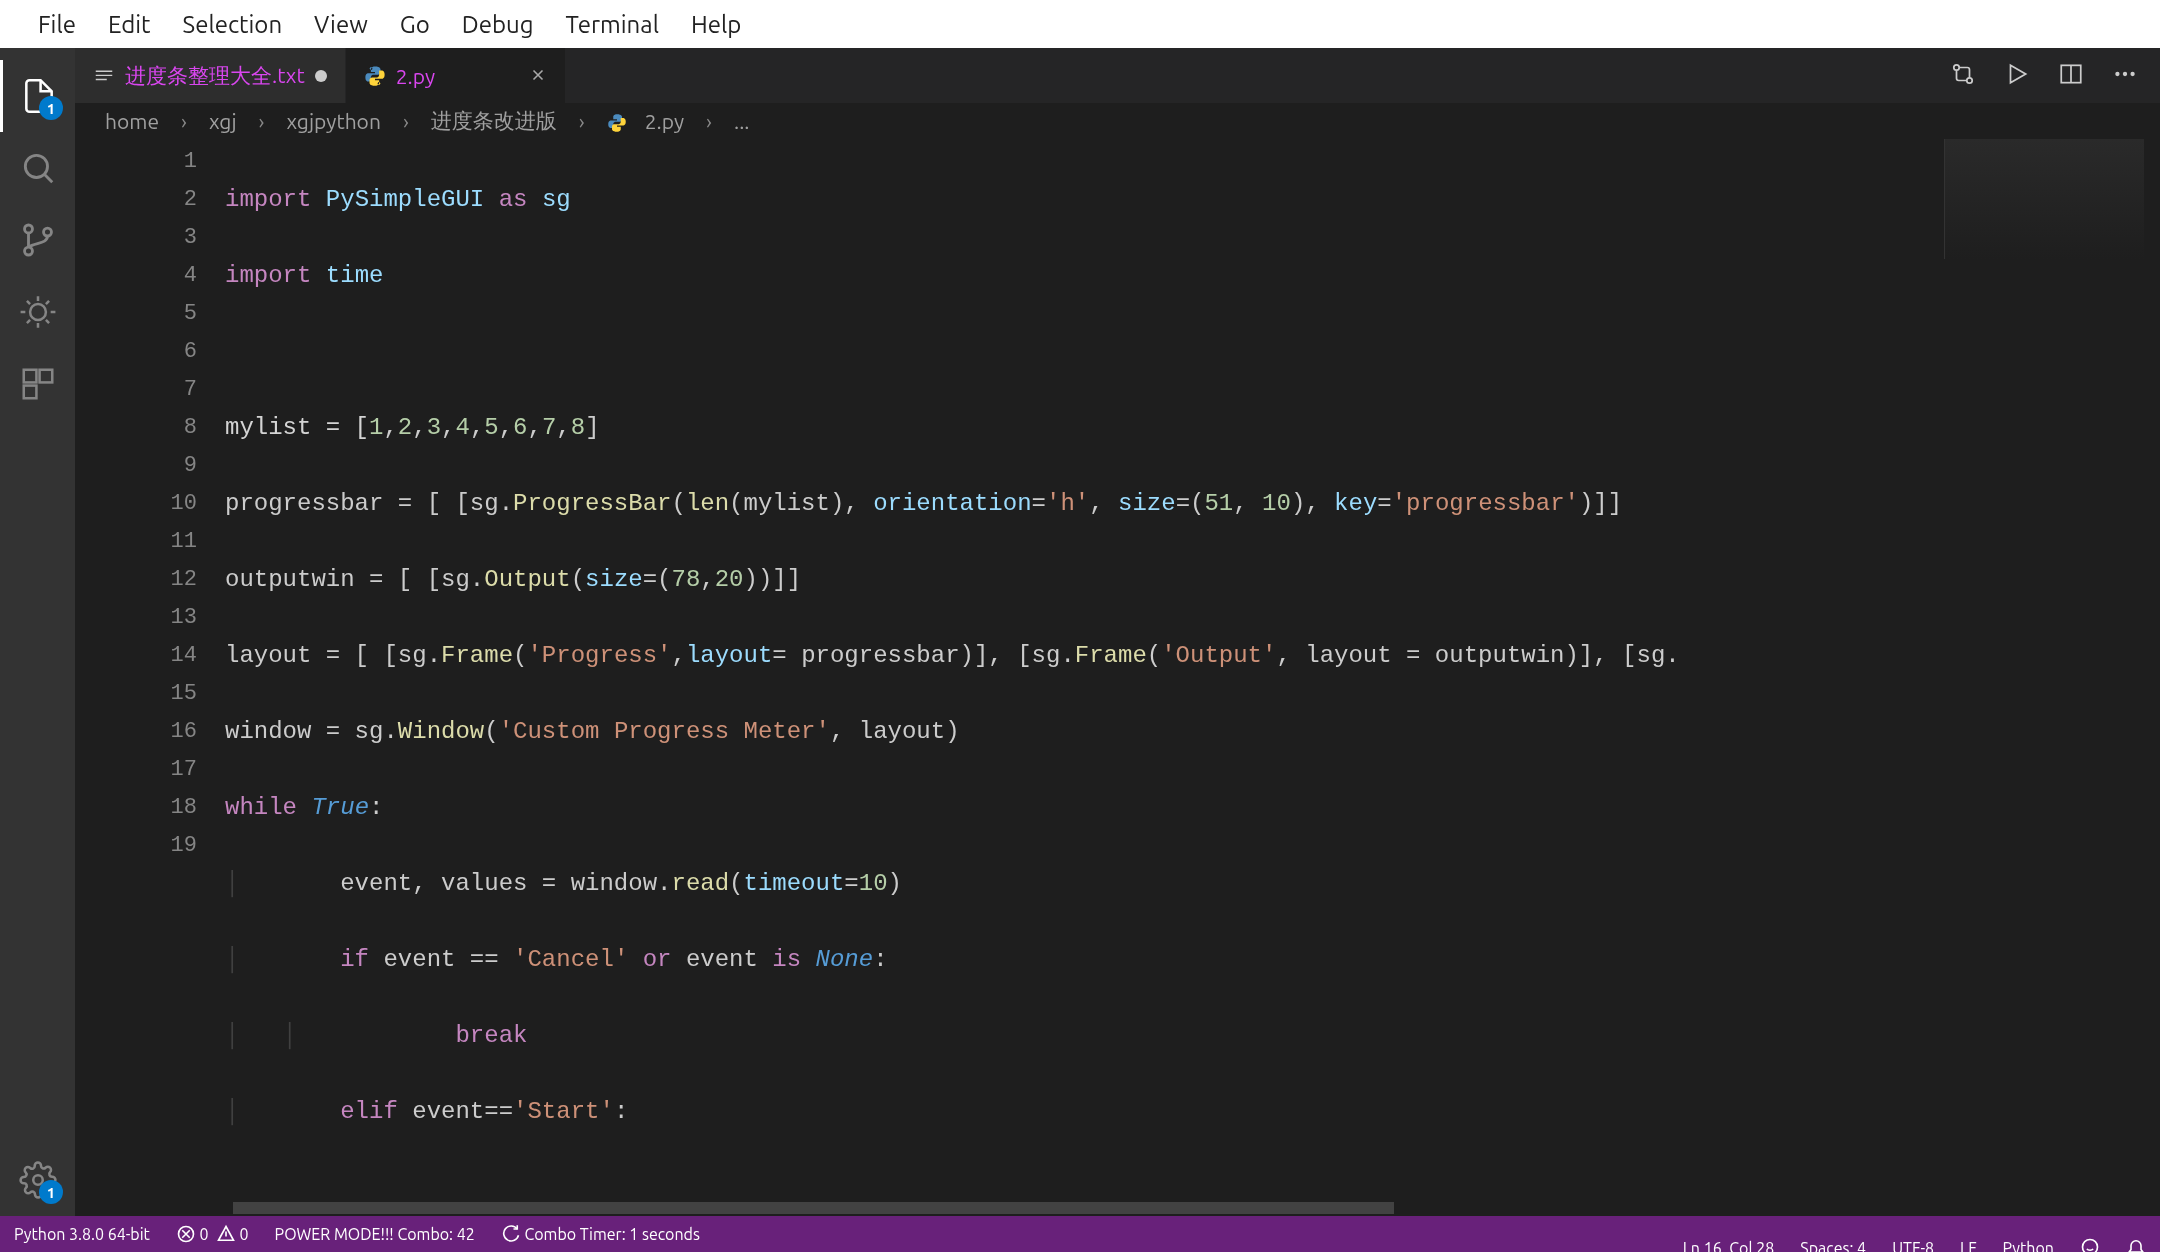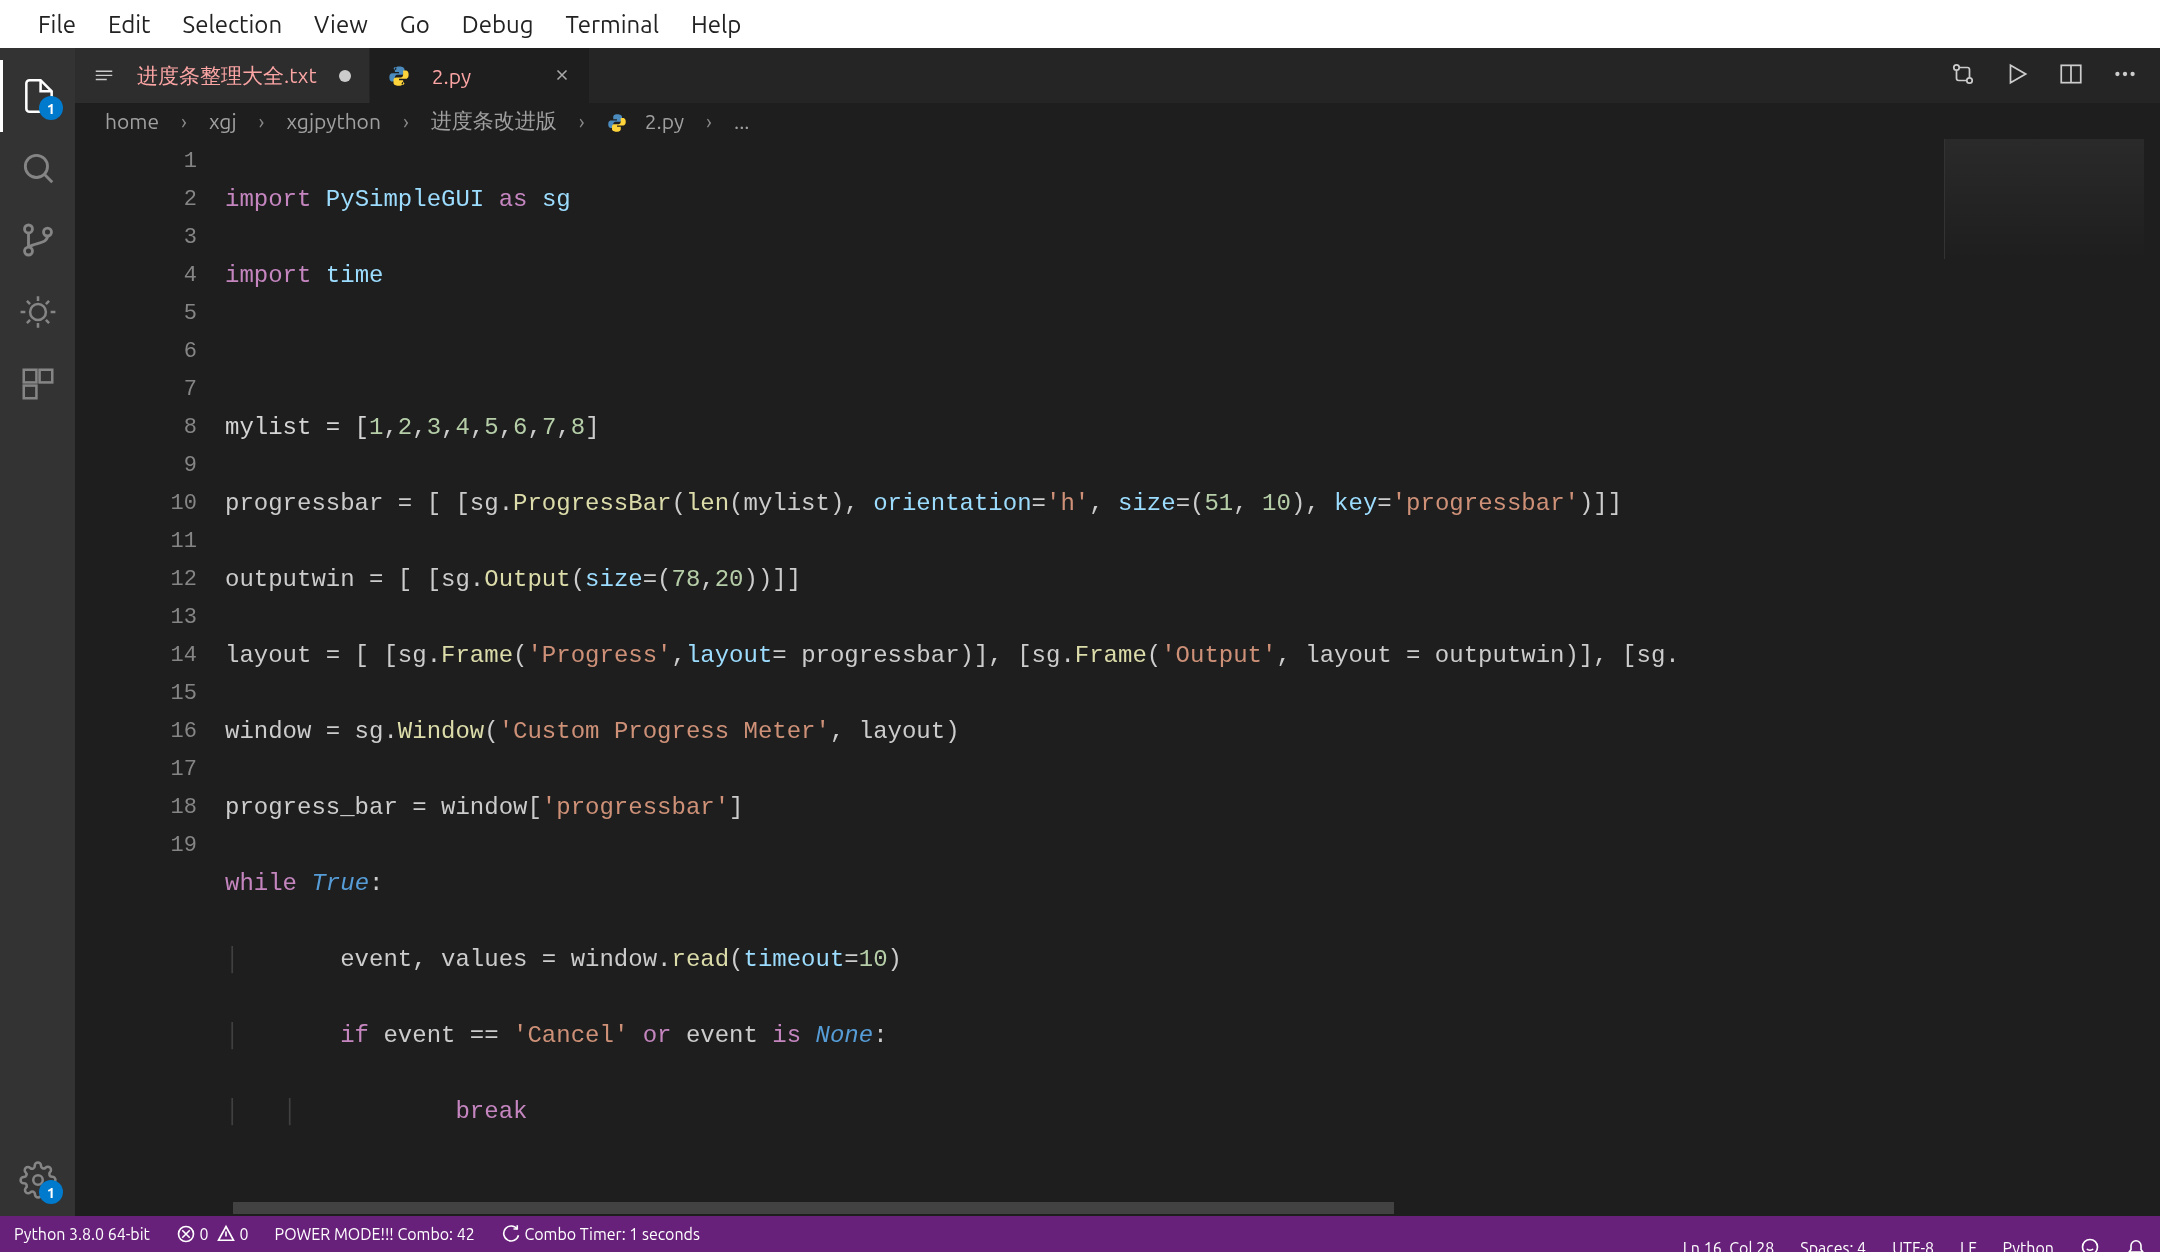--- a/index.html
+++ b/index.html
@@ -56,23 +56,23 @@
 .tabs {
   height: 55px;
   background: #252526;
   display: flex;
   align-items: stretch;
 }
 .tab {
   display: flex; align-items: center;
   padding: 6px 18px;
   font-size: 21px;
-  gap: 22px;
+  gap: 10px;
   background: #2d2d2d;
-  color: #fca5a5;
+  color: #d946ef;
   border-right: 1px solid #252526;
   min-width: 220px;
 }
 .tab.active { background: #1e1e1e; }
 .tab .ticon { width: 22px; height: 22px; display:flex;align-items:center;justify-content:center; }
 .tab .tclose { margin-left: auto; color: #aaa; }
 .tab .tdot { margin-left: auto; width: 12px; height:12px; border-radius:50%; background:#ccc; }
 .tabactions { margin-left: auto; display: flex; align-items: center; gap: 28px; padding: 0 22px; color:#ccc; }
 .tabactions svg { width: 26px; height: 26px; }
 .breadcrumbs {
@@ -295,25 +295,25 @@
       </div>
       <div class="codetext">
 <div class="codeline"><span class="kw">import </span><span class="va">PySimpleGUI </span><span class="kw">as </span><span class="va">sg</span></div>
 <div class="codeline"><span class="kw">import </span><span class="va">time</span></div>
 <div class="codeline"></div>
 <div class="codeline"><span class="op">mylist = [</span><span class="num">1</span><span>,</span><span class="num">2</span><span>,</span><span class="num">3</span><span>,</span><span class="num">4</span><span>,</span><span class="num">5</span><span>,</span><span class="num">6</span><span>,</span><span class="num">7</span><span>,</span><span class="num">8</span><span>]</span></div>
 <div class="codeline"><span>progressbar = [ [sg.</span><span class="fn">ProgressBar</span><span>(</span><span class="fn">len</span><span>(mylist), </span><span class="va">orientation</span><span>=</span><span class="str">'h'</span><span>, </span><span class="va">size</span><span>=(</span><span class="num">51</span><span>, </span><span class="num">10</span><span>), </span><span class="va">key</span><span>=</span><span class="str">'progressbar'</span><span>)]]</span></div>
 <div class="codeline"><span>outputwin = [ [sg.</span><span class="fn">Output</span><span>(</span><span class="va">size</span><span>=(</span><span class="num">78</span><span>,</span><span class="num">20</span><span>))]]</span></div>
 <div class="codeline"><span>layout = [ [sg.</span><span class="fn">Frame</span><span>(</span><span class="str">'Progress'</span><span>,</span><span class="va">layout</span><span>= progressbar)], [sg.</span><span class="fn">Frame</span><span>(</span><span class="str">'Output'</span><span>, layout = outputwin)], [sg.</span></div>
 <div class="codeline"><span>window = sg.</span><span class="fn">Window</span><span>(</span><span class="str">'Custom Progress Meter'</span><span>, layout)</span></div>
-<div class="codeline"><span>progress_bar = window[</span><span class="str">'progressbar'</span><span>]</span></div>
 <div class="codeline"><span class="kw">while </span><span class="bool">True</span><span>:</span></div>
 <div class="codeline"><span class="guide">│   </span><span>    event, values = window.</span><span class="fn">read</span><span>(</span><span class="va">timeout</span><span>=</span><span class="num">10</span><span>)</span></div>
 <div class="codeline"><span class="guide">│   </span><span>    </span><span class="kw">if</span><span> event == </span><span class="str">'Cancel'</span><span> </span><span class="kw">or</span><span> event </span><span class="kw">is</span><span> </span><span class="bool">None</span><span>:</span></div>
 <div class="codeline"><span class="guide">│   │   </span><span>        </span><span class="kw">break</span></div>
+<div class="codeline"><span class="guide">│   </span><span>    </span><span class="kw">elif</span><span> event==</span><span class="str">'Start'</span><span>:</span></div>
 
 
 
 
 
       </div>
       <div class="mini"></div>
       <div class="hscroll">
           <div class="thumb"></div>
         </div>

